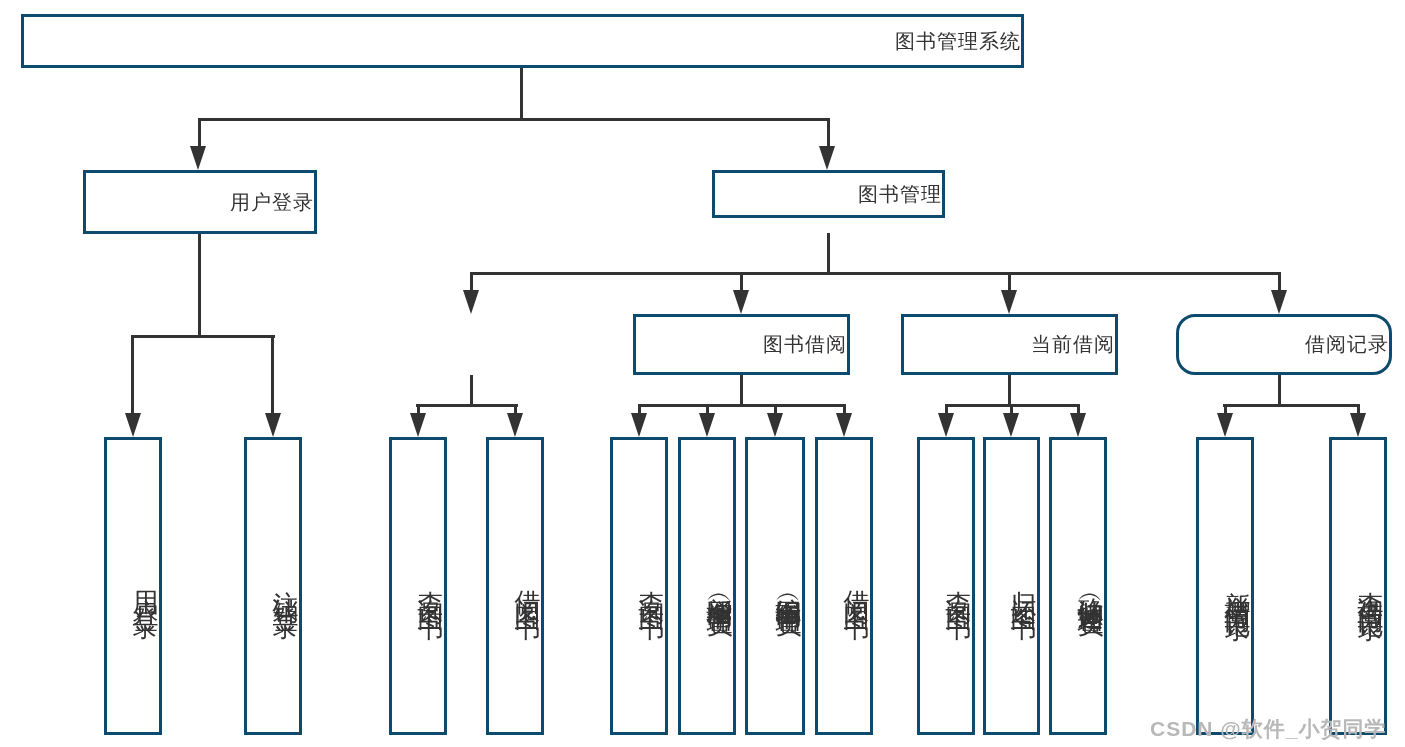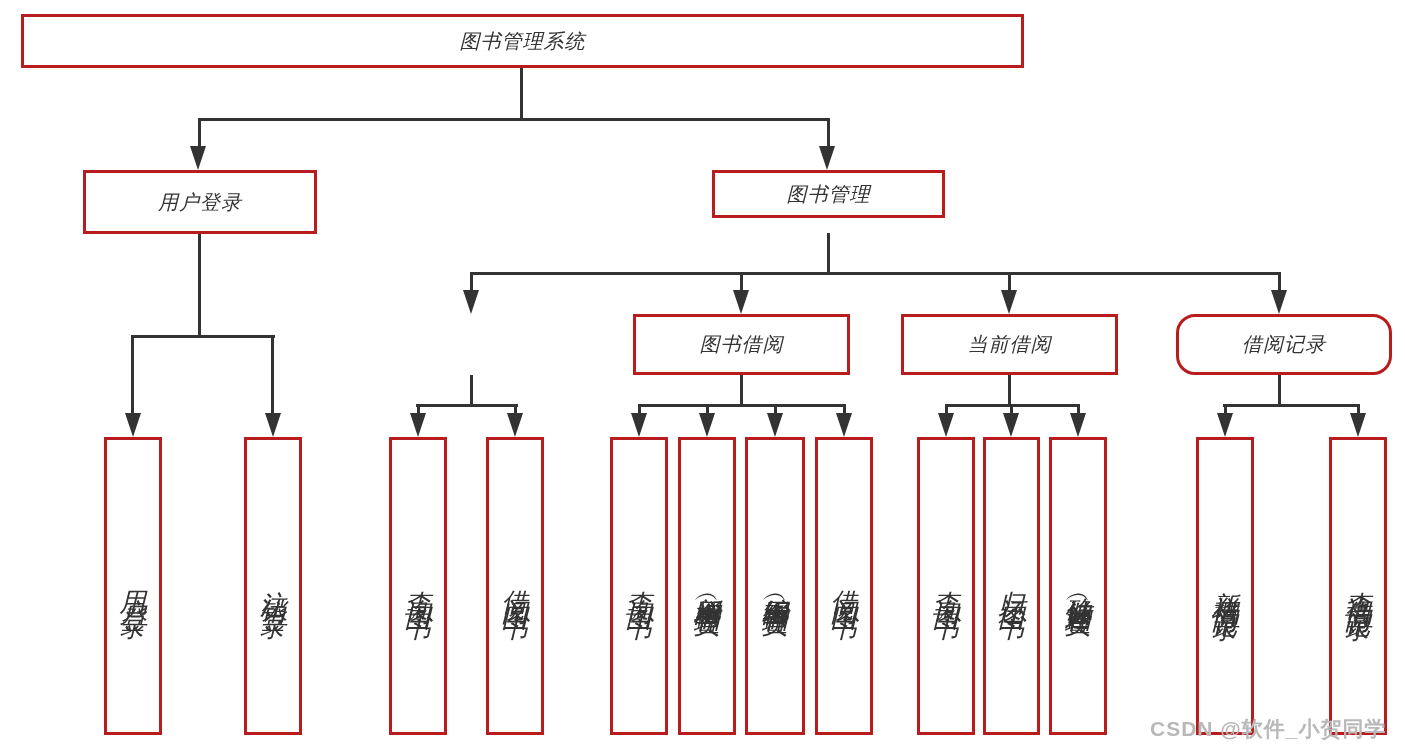--- a/index.html
+++ b/index.html
@@ -1,23 +1,23 @@
 <!DOCTYPE html>
 <html><head>
 <meta charset="utf-8">
 <style>
   html,body{margin:0;padding:0;background:#ffffff;}
   .stage{
     position:relative;width:1405px;height:747px;background:#ffffff;
     font-family:"Liberation Sans", sans-serif;color:#333333;overflow:hidden;
   }
   .node{
-    position:absolute;box-sizing:border-box;border:3px solid #b91c1c;background:#ffffff;
-    display:flex;align-items:center;justify-content:center;
-    font-size:20px;color:#333333;letter-spacing:1px;font-style:italic;
+    position:absolute;box-sizing:border-box;border:3px solid #0c4a6e;background:#ffffff;
+    display:flex;align-items:center;justify-content:flex-end;
+    font-size:20px;color:#333333;letter-spacing:1px;
   }
   .leaf{font-size:26px;}
   .vtext{
     writing-mode:vertical-rl;text-orientation:mixed;
     letter-spacing:8px;line-height:1;white-space:nowrap;
   }
   .vtext.semi{letter-spacing:5px;}
   .vtext.tight{letter-spacing:2px;}
   .vline{position:absolute;width:3px;background:#333333;}
   .hline{position:absolute;height:3px;background:#333333;}

